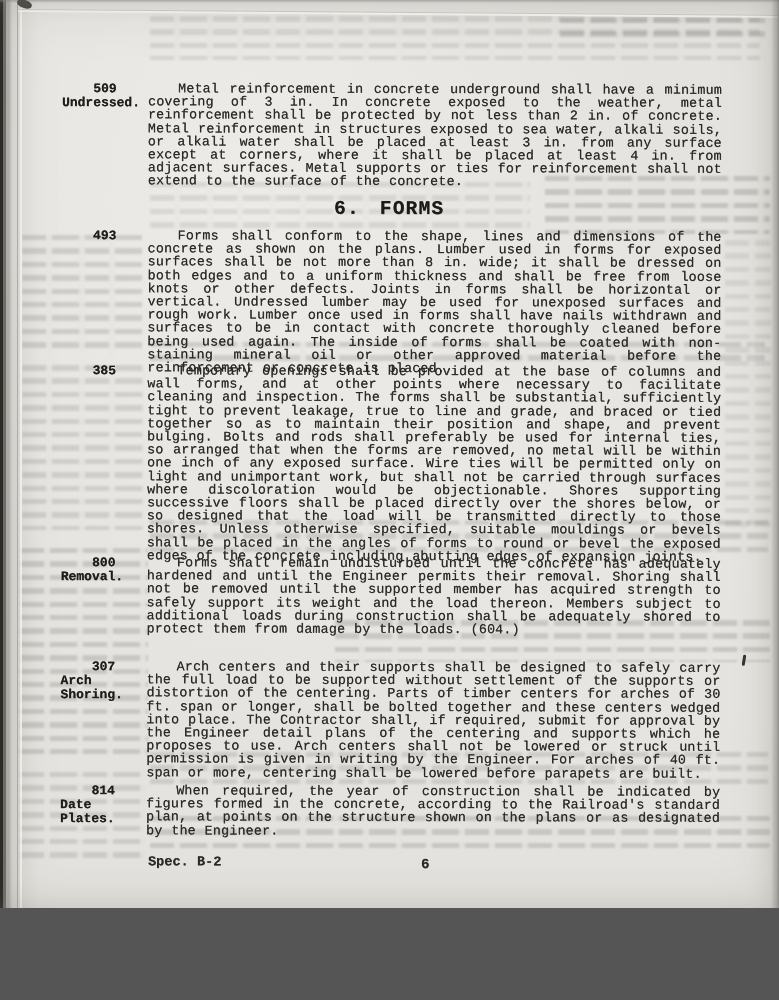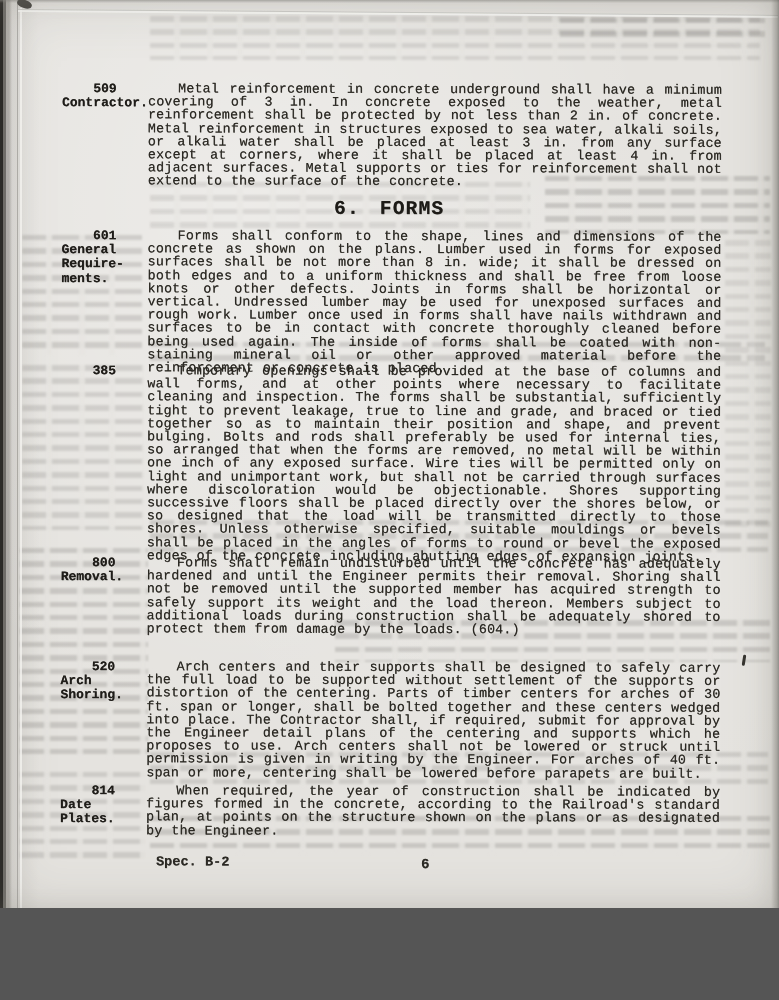--- a/index.html
+++ b/index.html
@@ -22,21 +22,21 @@
           font-size:13px; line-height:14.2px; text-shadow:0.2px 0.2px 0.3px rgba(25,23,20,0.75);}
   .num{ text-align:center; }
   .lbl{ white-space:pre-line; text-align:left; }
   .para{ position:absolute; left:148px; top:0; width:574px; margin:0;
          font-size:13.4px; line-height:13.2px; letter-spacing:0.18px; word-spacing:0.5px;
          color:#2a2822; text-align:justify; text-indent:30px;
          text-shadow:0.25px 0.25px 0.35px rgba(30,28,23,0.65); }
   .heading{ position:absolute; top:197px; left:0; width:779px; text-align:center;
             font-size:19.5px; font-weight:bold; letter-spacing:1.2px; word-spacing:7px;
             color:#1d1b17; text-shadow:0.3px 0.3px 0.4px rgba(25,23,19,0.7); }
-  .footer-spec{ position:absolute; top:854px; left:158px; font-size:13.6px; font-weight:bold;
+  .footer-spec{ position:absolute; top:854px; left:150px; font-size:13.6px; font-weight:bold;
             color:#2b2924; text-shadow:0.2px 0.2px 0.3px rgba(30,28,24,0.6); }
   .footer-page{ position:absolute; top:855px; left:423px; font-size:14px; font-weight:bold;
             color:#2b2924; text-shadow:0.2px 0.2px 0.3px rgba(30,28,24,0.6); }
 
   
   .bleed{ position:absolute; z-index:1; filter:blur(1.1px); opacity:.5; pointer-events:none;
     background:
       repeating-linear-gradient(90deg, rgba(229,227,223,0) 0 24px, rgba(229,227,223,0.9) 24px 30px,
         rgba(229,227,223,0) 30px 57px, rgba(229,227,223,0.85) 57px 63px),
       repeating-linear-gradient(180deg, rgba(98,96,92,0.40) 0 5.5px, rgba(98,96,92,0) 5.5px 13.4px);
@@ -93,33 +93,30 @@
   <div class="bleed" style="left:725px;top:240px;width:46px;height:290px;opacity:.3"></div>
   <div class="bleed" style="left:150px;top:752px;width:618px;height:36px;opacity:.45"></div>
   <div class="bleed" style="left:20px;top:772px;width:125px;height:86px;opacity:.45"></div>
   <div class="bleed" style="left:150px;top:816px;width:620px;height:38px;opacity:.55"></div>
 
   <div class="content">
 
     <div class="sec" style="top:82px">
       <div class="label">
         <div class="num">509</div>
-        <div class="lbl">Contractor.</div>
+        <div class="lbl">Undressed.</div>
       </div>
       <p class="para">Metal reinforcement in concrete underground shall have a minimum covering of 3 in. In concrete exposed to the weather, metal reinforcement shall be protected by not less than 2 in. of concrete. Metal reinforcement in structures exposed to sea water, alkali soils, or alkali water shall be placed at least 3 in. from any surface except at corners, where it shall be placed at least 4 in. from adjacent surfaces. Metal supports or ties for reinforcement shall not extend to the surface of the concrete.</p>
     </div>
 
     <div class="heading">6. FORMS</div>
 
     <div class="sec" style="top:229px">
       <div class="label">
-        <div class="num">601</div>
-        <div class="lbl">General
-Require-
-ments.</div>
+        <div class="num">493</div>
       </div>
       <p class="para">Forms shall conform to the shape, lines and dimensions of the concrete as shown on the plans. Lumber used in forms for exposed surfaces shall be not more than 8 in. wide; it shall be dressed on both edges and to a uniform thickness and shall be free from loose knots or other defects. Joints in forms shall be horizontal or vertical. Undressed lumber may be used for unexposed surfaces and rough work. Lumber once used in forms shall have nails withdrawn and surfaces to be in contact with concrete thoroughly cleaned before being used again. The inside of forms shall be coated with non-staining mineral oil or other approved material before the reinforcement or concrete is placed.</p>
     </div>
 
     <div class="sec" style="top:364px">
       <div class="label">
         <div class="num">385</div>
       </div>
       <p class="para">Temporary openings shall be provided at the base of columns and wall forms, and at other points where necessary to facilitate cleaning and inspection. The forms shall be substantial, sufficiently tight to prevent leakage, true to line and grade, and braced or tied together so as to maintain their position and shape, and prevent bulging. Bolts and rods shall preferably be used for internal ties, so arranged that when the forms are removed, no metal will be within one inch of any exposed surface. Wire ties will be permitted only on light and unimportant work, but shall not be carried through surfaces where discoloration would be objectionable. Shores supporting successive floors shall be placed directly over the shores below, or so designed that the load will be transmitted directly to those shores. Unless otherwise specified, suitable mouldings or bevels shall be placed in the angles of forms to round or bevel the exposed edges of the concrete including abutting edges of expansion joints.</p>
     </div>
@@ -127,21 +124,21 @@
     <div class="sec" style="top:556px">
       <div class="label">
         <div class="num">800</div>
         <div class="lbl">Removal.</div>
       </div>
       <p class="para">Forms shall remain undisturbed until the concrete has adequately hardened and until the Engineer permits their removal. Shoring shall not be removed until the supported member has acquired strength to safely support its weight and the load thereon. Members subject to additional loads during construction shall be adequately shored to protect them from damage by the loads. (604.)</p>
     </div>
 
     <div class="sec" style="top:660px">
       <div class="label">
-        <div class="num">520</div>
+        <div class="num">307</div>
         <div class="lbl">Arch
 Shoring.</div>
       </div>
       <p class="para">Arch centers and their supports shall be designed to safely carry the full load to be supported without settlement of the supports or distortion of the centering. Parts of timber centers for arches of 30 ft. span or longer, shall be bolted together and these centers wedged into place. The Contractor shall, if required, submit for approval by the Engineer detail plans of the centering and supports which he proposes to use. Arch centers shall not be lowered or struck until permission is given in writing by the Engineer. For arches of 40 ft. span or more, centering shall be lowered before parapets are built.</p>
     </div>
 
     <div class="sec" style="top:784px">
       <div class="label">
         <div class="num">814</div>
         <div class="lbl">Date

